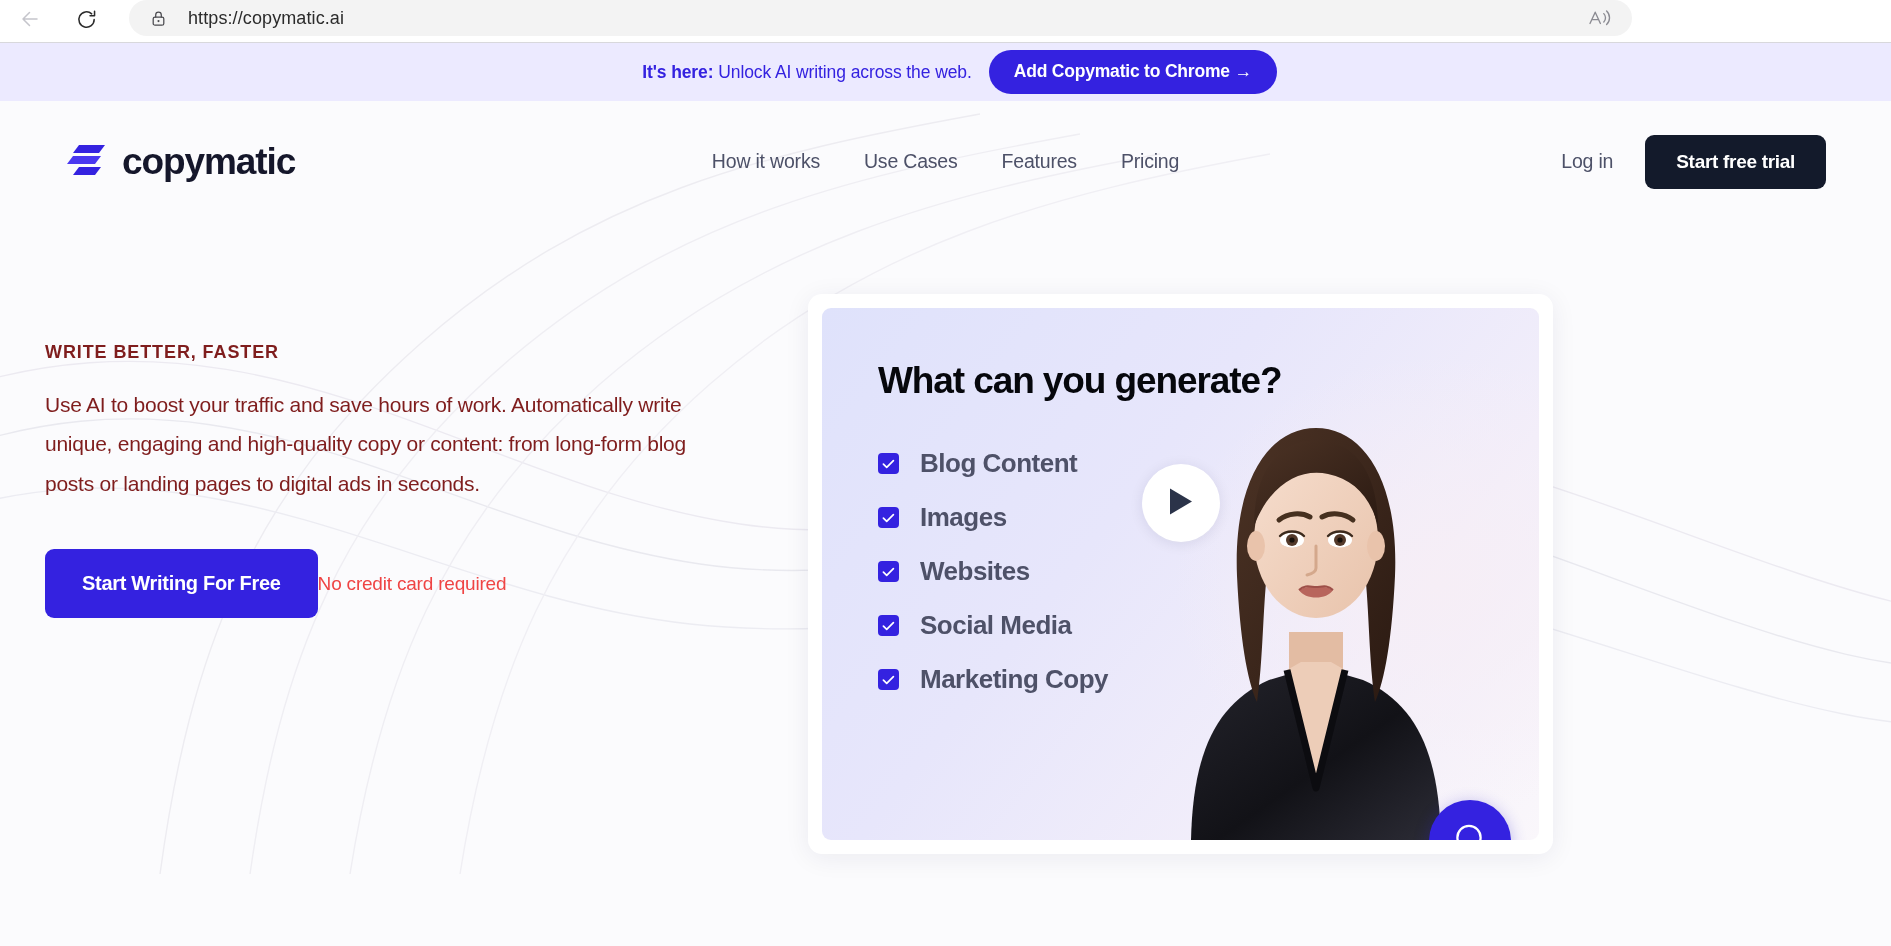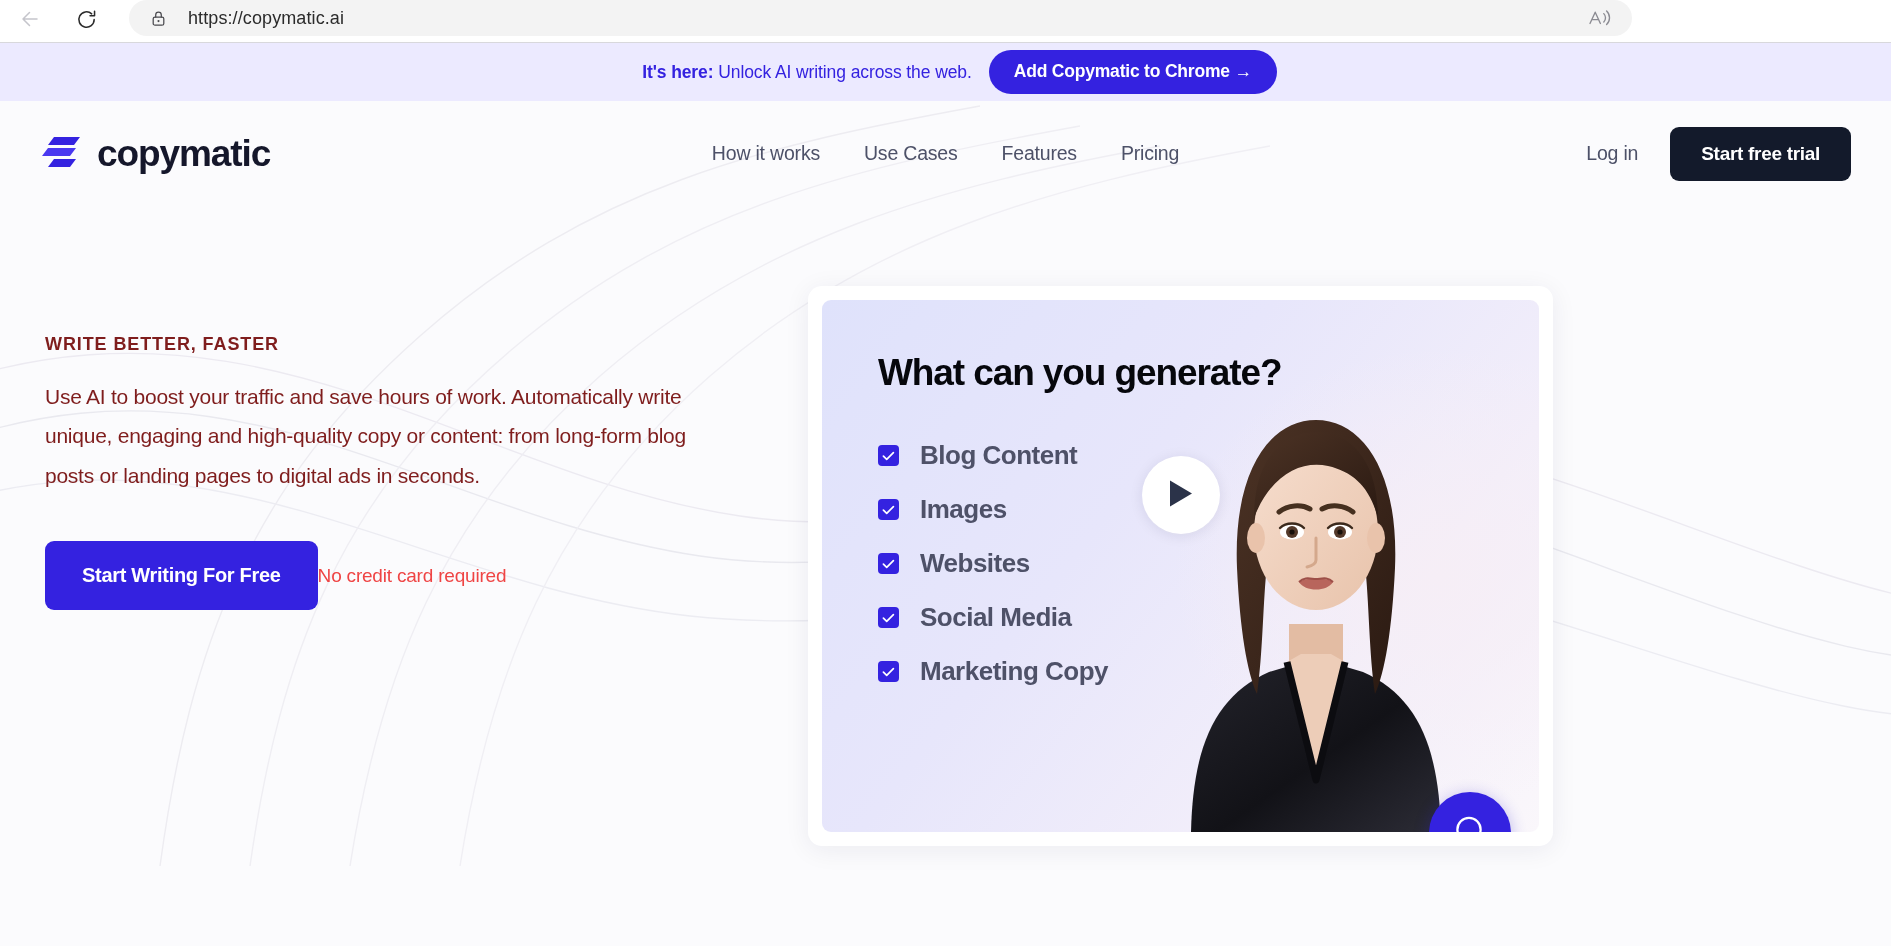--- a/index.html
+++ b/index.html
@@ -128,23 +128,24 @@
     padding: 11px 25px 12px 25px;
     cursor: pointer;
     font-family: "Liberation Sans", sans-serif;
   }
 
   
   .site-header {
     height: 105px;
     display: flex;
     align-items: center;
-    padding: 0 40px;
+    padding: 0 65px;
     position: relative;
     z-index: 5;
+    margin-top: 8px;
   }
   .brand { display: flex; align-items: center; gap: 15px; }
   .brand-mark { width: 42px; height: 38px; flex:none; }
   .brand-name {
     font-size: 37px;
     font-weight: 700;
     color: #15172b;
     letter-spacing: -1.1px;
   }
 

